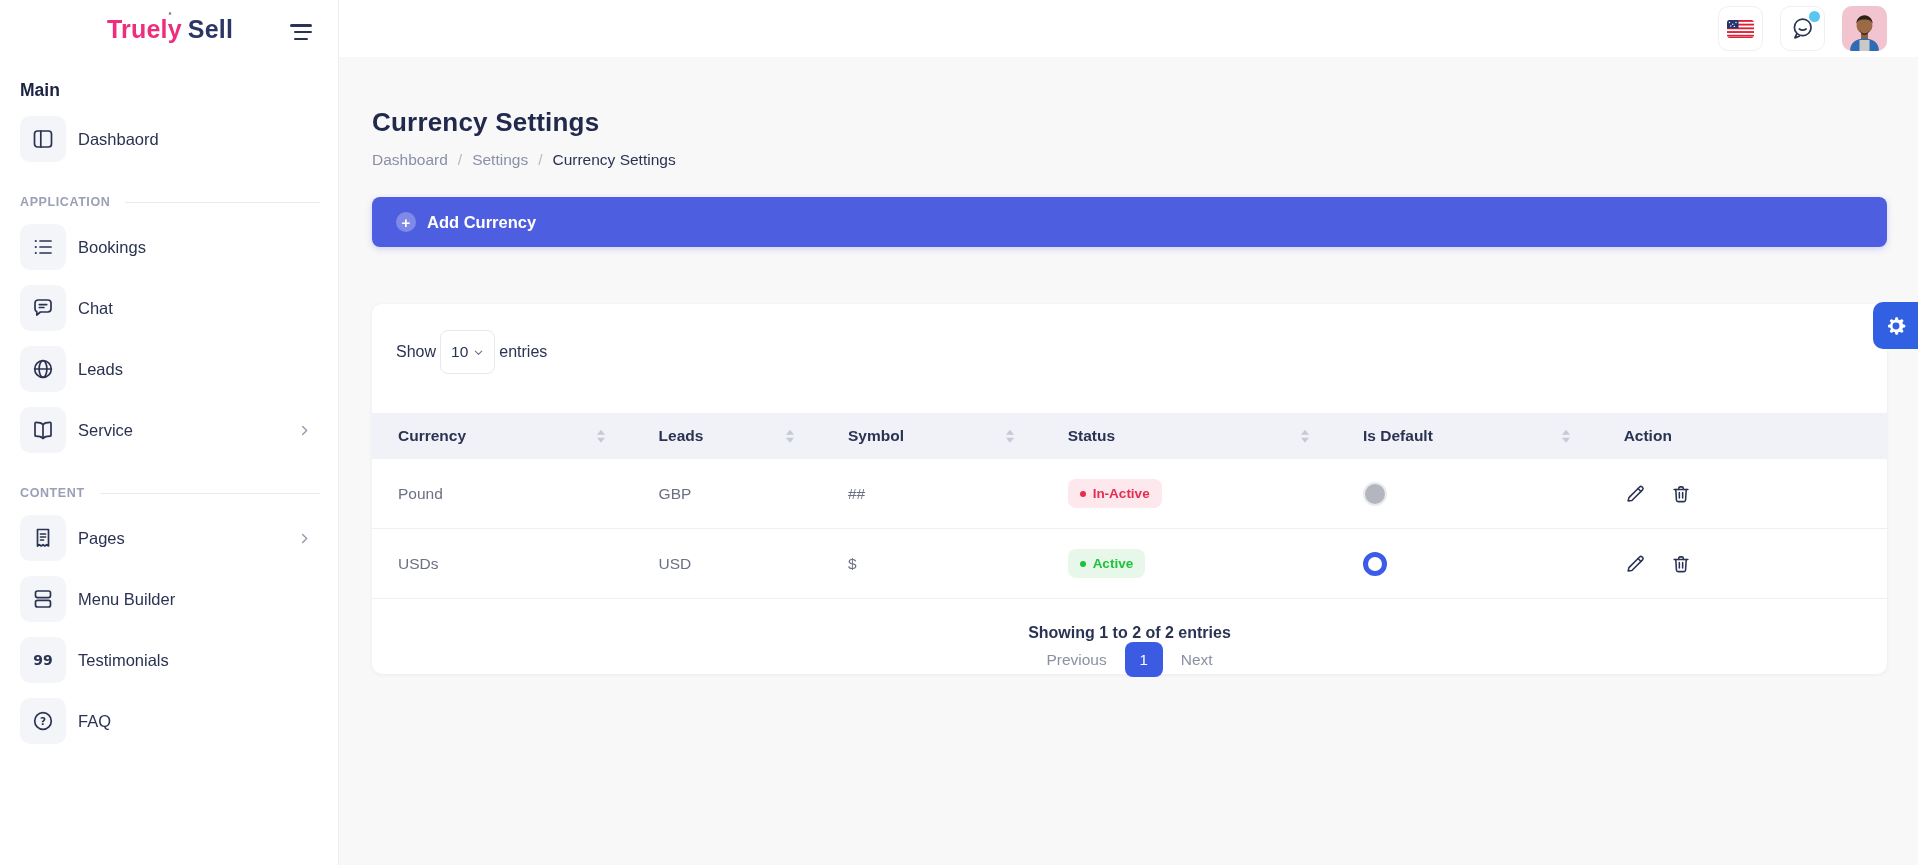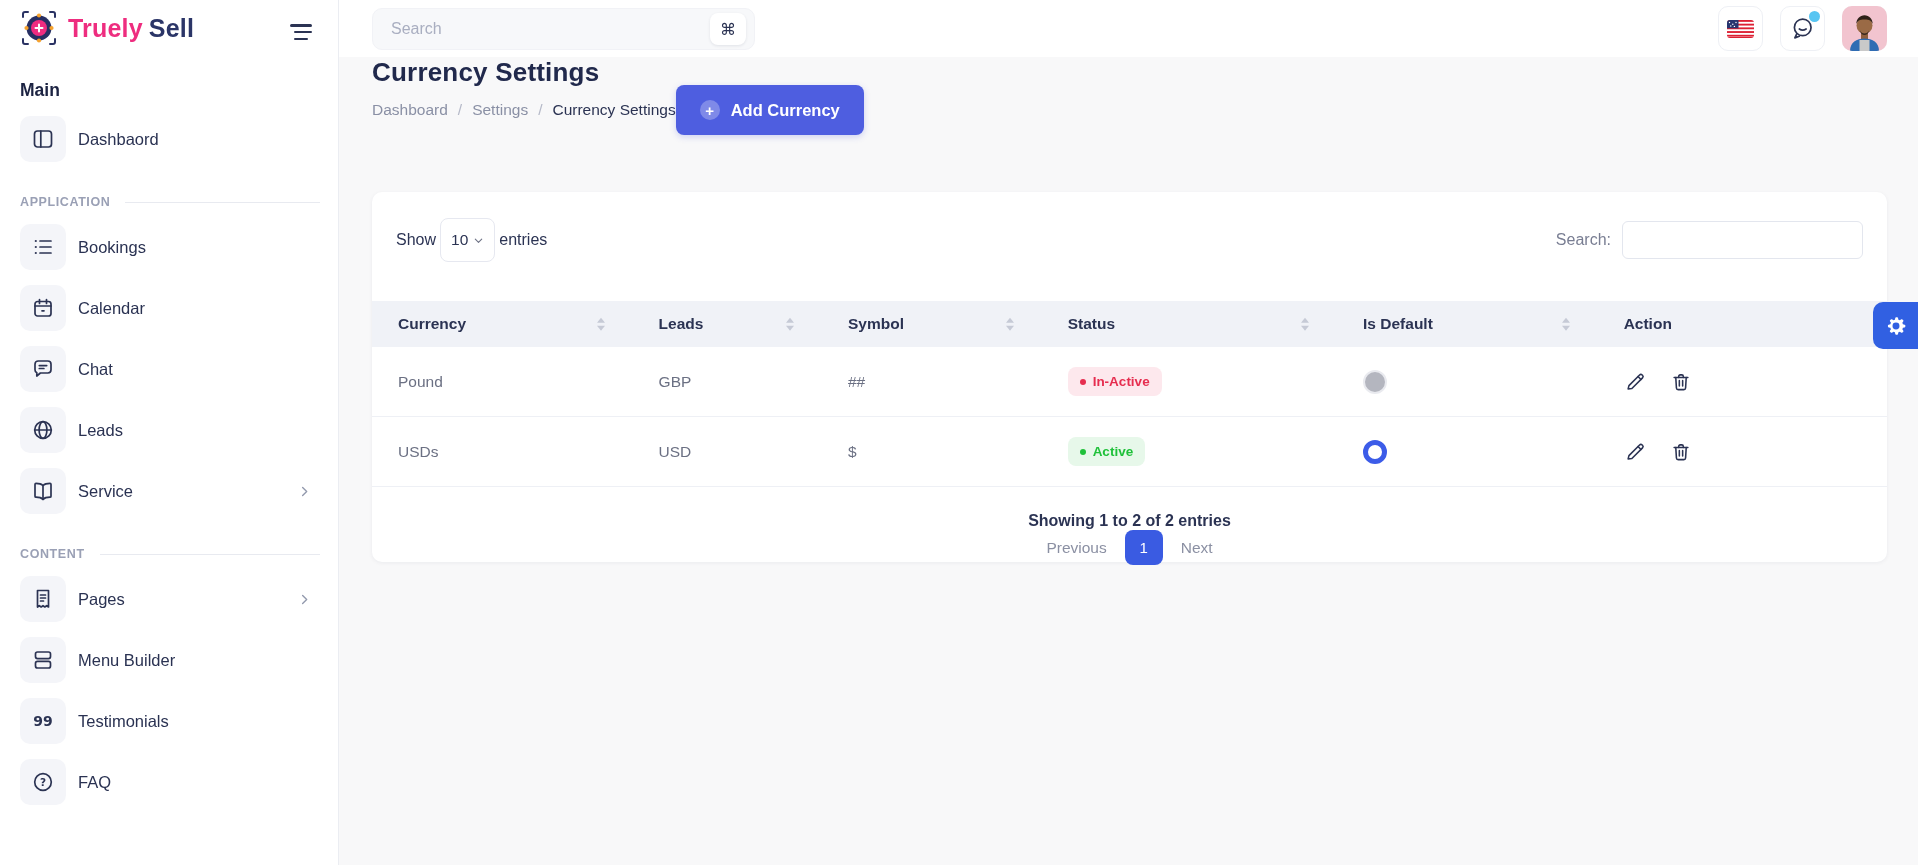--- a/index.html
+++ b/index.html
@@ -9,21 +9,21 @@
   }
   *{box-sizing:border-box; margin:0; padding:0;}
   html,body{width:1918px; height:865px;}
   body{
     position:relative; overflow:hidden; background:#f8f8f9;
     font-family:"Liberation Sans","DejaVu Sans",sans-serif; color:var(--navy);
   }
   
   .sidebar{position:absolute; left:0; top:0; width:339px; height:865px; background:#fff;
     border-right:1px solid #ebedf2; padding:0 18px 0 20px; z-index:6;}
-  .logo-row{display:flex; align-items:center; gap:10px; padding-top:12px; height:44px;}
+  .logo-row{display:flex; align-items:center; gap:0; padding-top:12px; height:44px;flex-direction:column;}
   .brand{font-size:25px; font-weight:bold; letter-spacing:.2px;}
   .brand .b1{color:#ee2d7f;} .brand .b2{color:#2b3567; margin-left:6px;}
   .burger{position:absolute; right:24px; top:24px; width:24px; cursor:pointer;}
   .burger i{display:block; height:2.6px; background:#2b3353; border-radius:2px; margin-bottom:4.2px;}
   .burger i:nth-child(1){width:22px;} .burger i:nth-child(2){width:18px; margin-left:4px;} .burger i:nth-child(3){width:14px; margin-left:4px;}
   .main-label{margin-top:36px; font-size:17.5px; font-weight:bold; color:#1c2342;}
   .side-item{display:flex; align-items:center; gap:12px; margin-top:15px; cursor:pointer;}
   .icon-chip{width:46px; height:46px; border-radius:10px; background:var(--chip);
     display:flex; align-items:center; justify-content:center; color:#2b3353; flex:0 0 46px;}
   .icon-chip svg{width:24px; height:24px;}
@@ -43,21 +43,21 @@
   .kbd-chip{width:36px; height:32px; background:#fff; border-radius:8px; box-shadow:0 1px 3px rgba(30,35,70,.10);
     display:flex; align-items:center; justify-content:center; font-size:16px; color:#2b3353;}
   .top-actions{position:absolute; right:31px; top:6px; display:flex; gap:17px; align-items:center;}
   .top-btn{position:relative; width:45px; height:45px; background:#fff; border:1px solid #eef0f5;
     border-radius:10px; display:flex; align-items:center; justify-content:center; cursor:pointer;}
   .flag{width:27px; height:18px; border-radius:3px; overflow:hidden; display:block;}
   .note-dot{position:absolute; top:4px; right:4px; width:11px; height:11px; border-radius:50%; background:#58c5f2;}
   .avatar-btn{width:45px; height:45px; border-radius:10px; overflow:hidden; border:none; padding:0; cursor:pointer; display:block;}
   
   .main{position:absolute; left:339px; top:57px; right:0; bottom:0; background:#f8f8f9; padding:0 31px 0 33px;}
-  .page-head{display:flex; justify-content:flex-start; }
+  .page-head{display:flex; justify-content:center; margin-top:50px;flex-direction:column;}
   .page-title{font-size:26px; font-weight:bold; color:#21294c; letter-spacing:.2px;}
   .breadcrumb{display:flex; gap:10px; margin-top:13px; font-size:15.5px; color:var(--muted); align-items:center;}
   .breadcrumb .crumb{cursor:pointer;}
   .breadcrumb .sep{color:#b5b9c8;}
   .breadcrumb .current{color:#2b3353;}
   .add-btn{margin-top:28px; height:50px; padding:0 24px; background:var(--accent); border:none; border-radius:8px;
     color:#fff; font-size:16.5px; font-weight:bold; font-family:inherit; display:flex; align-items:center; gap:11px;
     cursor:pointer; box-shadow:0 2px 6px rgba(78,94,224,.25);}
   .plus-circle{width:20px; height:20px; border-radius:50%; background:rgba(255,255,255,.28);
     display:flex; align-items:center; justify-content:center; font-size:15px; font-weight:bold;}
@@ -161,29 +161,20 @@
               <circle cx="4.8" cy="12" r="1.1"></circle>
               <circle cx="4.8" cy="18" r="1.1"></circle>
             </g>
           </svg>
         </span>
         <span class="side-label">Bookings</span>
       </div>
       <div class="side-item">
         <span class="icon-chip">
           <svg viewBox="0 0 24 24" fill="none" stroke="currentColor" stroke-width="1.7" stroke-linecap="round" stroke-linejoin="round">
-            <rect x="4" y="5.5" width="16" height="14.5" rx="2.5"></rect>
-            <path d="M8.5 3.5v4M15.5 3.5v4M4 10h16M11 14.8h2"></path>
-          </svg>
-        </span>
-        <span class="side-label">Calendar</span>
-      </div>
-      <div class="side-item">
-        <span class="icon-chip">
-          <svg viewBox="0 0 24 24" fill="none" stroke="currentColor" stroke-width="1.7" stroke-linecap="round" stroke-linejoin="round">
             <path d="M4 7.2A3.2 3.2 0 0 1 7.2 4h9.6A3.2 3.2 0 0 1 20 7.2v5.6a3.2 3.2 0 0 1-3.2 3.2H9.4L5.8 19v-3.2A3.2 3.2 0 0 1 4 12.8z"></path>
             <path d="M8.3 8.6h7.4M8.3 11.5h4.6"></path>
           </svg>
         </span>
         <span class="side-label">Chat</span>
       </div>
       <div class="side-item">
         <span class="icon-chip">
           <svg viewBox="0 0 24 24" fill="none" stroke="currentColor" stroke-width="1.7" stroke-linecap="round" stroke-linejoin="round">
             <circle cx="12" cy="12" r="8.3"></circle>
@@ -248,24 +239,20 @@
             <circle cx="12" cy="12" r="8.3"></circle>
             <text x="12" y="15.8" text-anchor="middle" font-size="10.5" font-weight="bold" fill="currentColor" stroke="none" font-family="DejaVu Sans, sans-serif">?</text>
           </svg>
         </span>
         <span class="side-label">FAQ</span>
       </div>
     </nav>
 </aside>
 
 <header class="topbar">
-  <div class="search-wrap">
-    <input type="text" placeholder="Search" style="">
-    <span class="kbd-chip">⌘</span>
-  </div>
   <div class="top-actions">
     <button class="top-btn">
       <span class="flag">
         <svg width="27" height="18" viewBox="0 0 27 18">
           <rect width="27" height="18" fill="#fff"></rect>
           <g fill="#dd2033">
             <rect y="0" width="27" height="1.85"></rect>
               <rect y="3.7" width="27" height="1.85"></rect>
             <rect y="7.4" width="27" height="1.85"></rect>
               <rect y="11.1" width="27" height="1.85"></rect>
@@ -327,24 +314,20 @@
     <div class="card-head">
       <div class="show-group">
         <span>Show</span>
         <div class="select-box">
           <span>10</span>
           <svg viewBox="0 0 24 24" fill="none" stroke="currentColor" stroke-width="2.4" stroke-linecap="round" stroke-linejoin="round">
               <path d="M5 9l7 7 7-7"></path>
             </svg>
         </div>
         <span>entries</span>
-      </div>
-      <div class="tsearch-group">
-        <label>Search:</label>
-        <input type="text" value="" style="">
       </div>
     </div>
 
     <table>
       <colgroup>
         <col class="c-currency">
           <col class="c-code">
           <col class="c-symbol">
         <col class="c-status">
           <col class="c-default">

